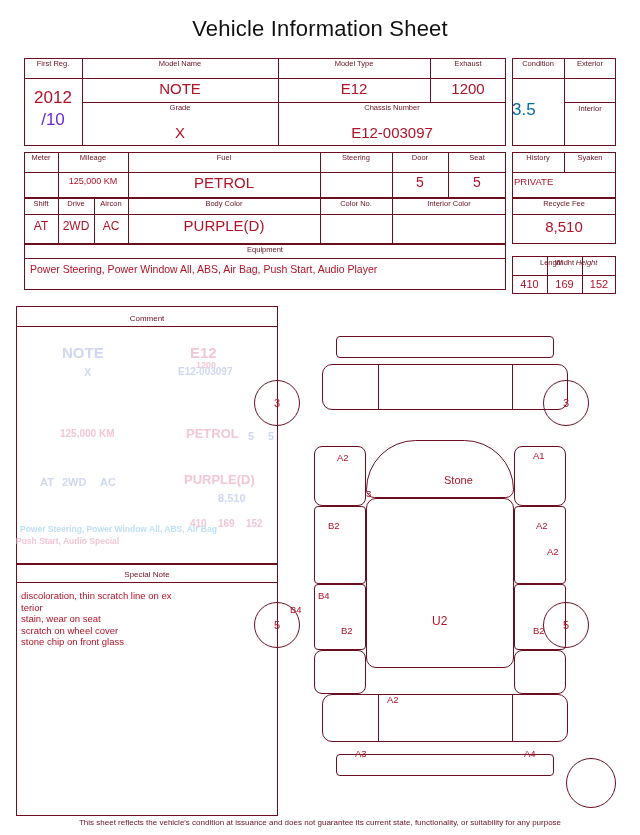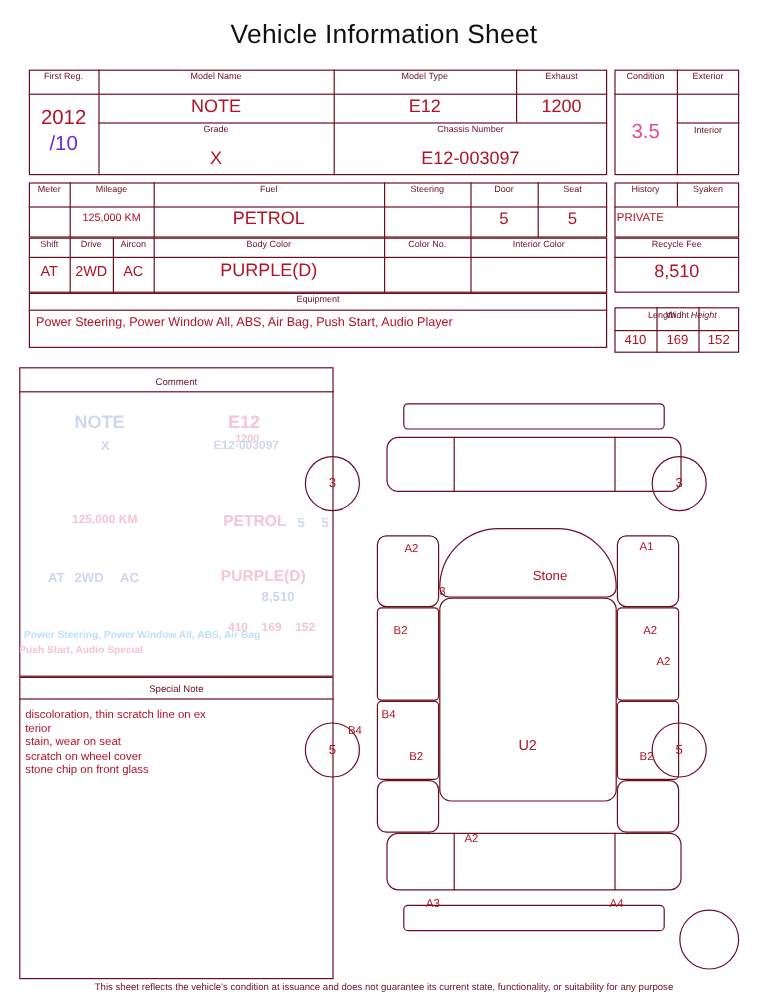--- a/index.html
+++ b/index.html
@@ -83,21 +83,21 @@
 
   <div style="position:absolute; left:278px; top:103px; width:228px;" class="lbl">Chassis Number</div>
   <div style="position:absolute; left:278px; top:124px; width:228px; text-align:center; font-size:15px; color:#b11226;">E12-003097</div>
 
   <div class="box" style="left:512px; top:58px; width:104px; height:88px;"></div>
   <div class="vline" style="left:564px; top:58px; height:88px;"></div>
   <div class="hline" style="left:512px; top:78px; width:104px;"></div>
   <div class="hline" style="left:564px; top:102px; width:52px;"></div>
 
   <div style="position:absolute; left:512px; top:59px; width:52px;" class="lbl">Condition</div>
-  <div style="position:absolute; left:512px; top:100px; width:52px; text-align:center; font-size:17px; color:#ec4899;">3.5</div>
+  <div style="position:absolute; left:512px; top:100px; width:52px; font-size:17px; color:#0369a1;">3.5</div>
 
   <div style="position:absolute; left:564px; top:59px; width:52px;" class="lbl">Exterior</div>
   <div style="position:absolute; left:564px; top:84px; width:52px; text-align:center;" class="sm"></div>
 
   <div style="position:absolute; left:564px; top:104px; width:52px;" class="lbl">Interior</div>
   <div style="position:absolute; left:564px; top:124px; width:52px; text-align:center;" class="sm"></div>
 
   <div class="box" style="left:24px; top:152px; width:482px; height:46px;"></div>
   <div class="hline" style="left:24px; top:172px; width:482px;"></div>
   <div class="vline" style="left:58px; top:152px; height:46px;"></div>
@@ -256,18 +256,18 @@
         <div class="dmark" style="left: 88px; top: 182px;">3</div>
         <div class="dmark" style="left: 50px; top: 214px;">B2</div>
         <div class="dmark" style="left: 258px; top: 214px;">A2</div>
         <div class="dmark" style="left: 269px; top: 240px;">A2</div>
         <div class="dmark" style="left: 40px; top: 284px;">B4</div>
         <div class="dmark" style="left: 12px; top: 298px;">B4</div>
         <div class="dmark" style="left: 63px; top: 319px;">B2</div>
         <div class="dmark" style="left: 255px; top: 319px;">B2</div>
         <div class="dmark" style="left: 109px; top: 388px;">A2</div>
         <div class="dmark" style="left: 77px; top: 442px;">A3</div>
-        <div class="dmark" style="left: 230px; top: 442px;">A4</div>
+        <div class="dmark" style="left: 246px; top: 442px;">A4</div>
       </div>
   </div>
 
   <div class="footer">This sheet reflects the vehicle's condition at issuance and does not guarantee its current state, functionality, or suitability for any purpose</div>
 </div>
 
 </body></html>

